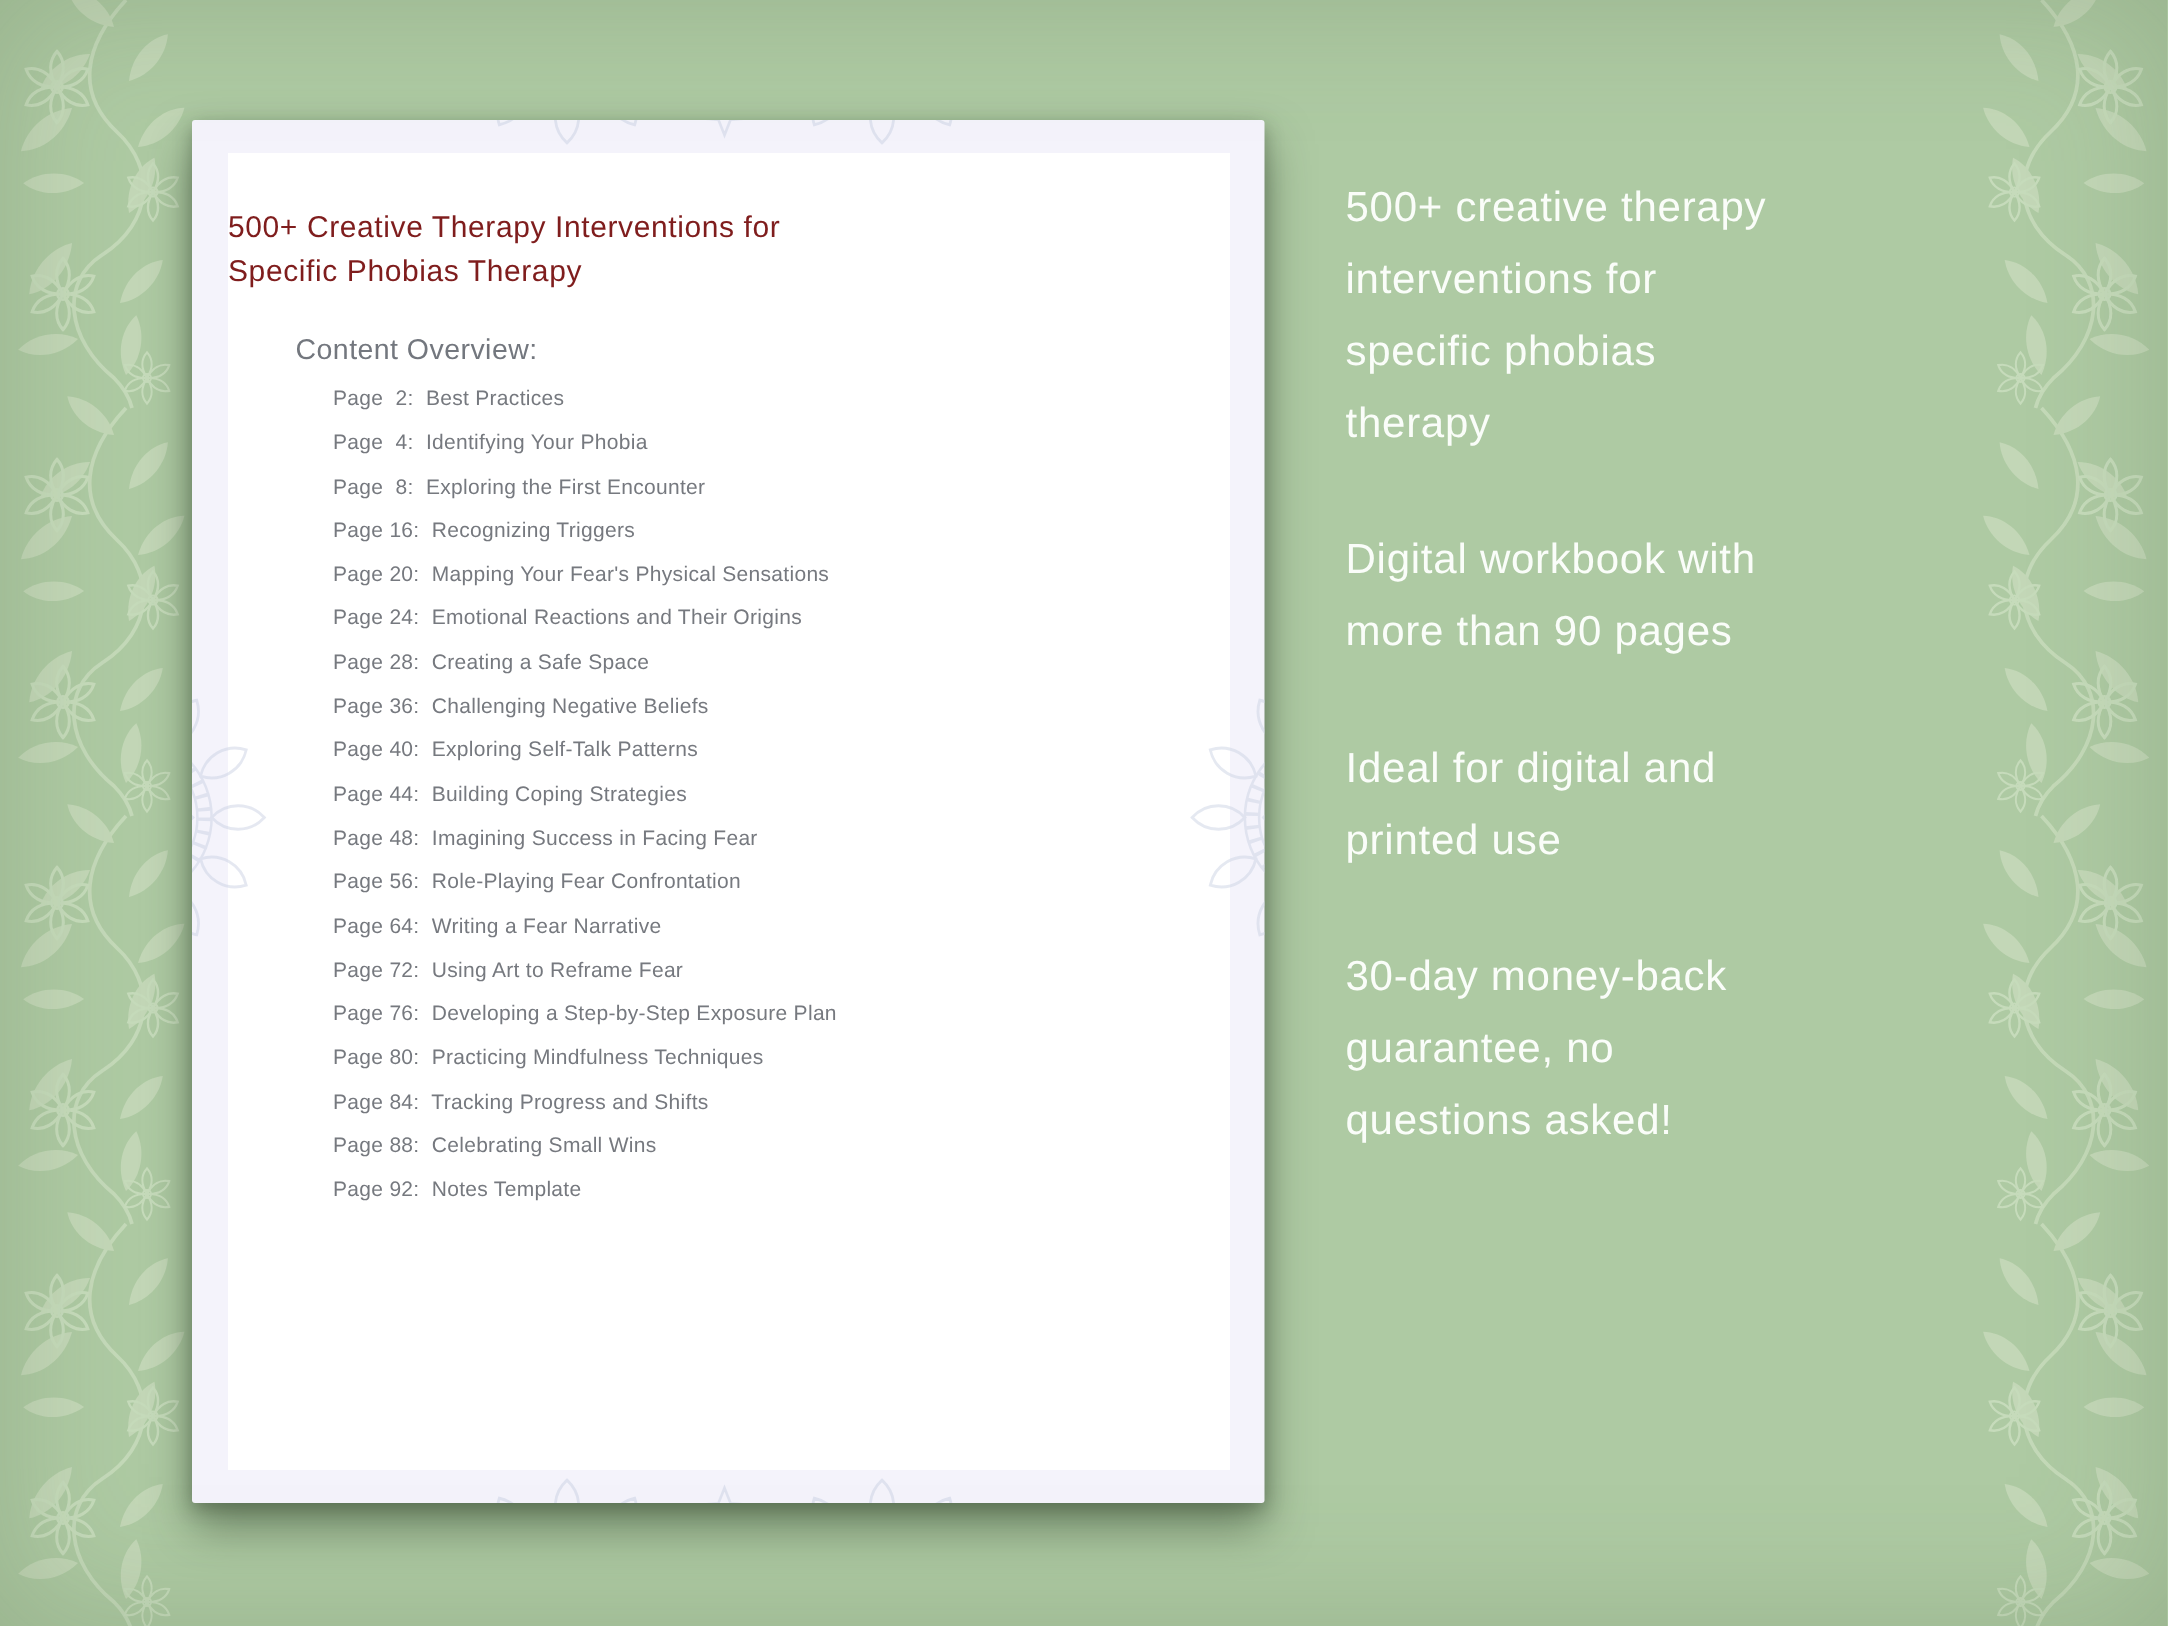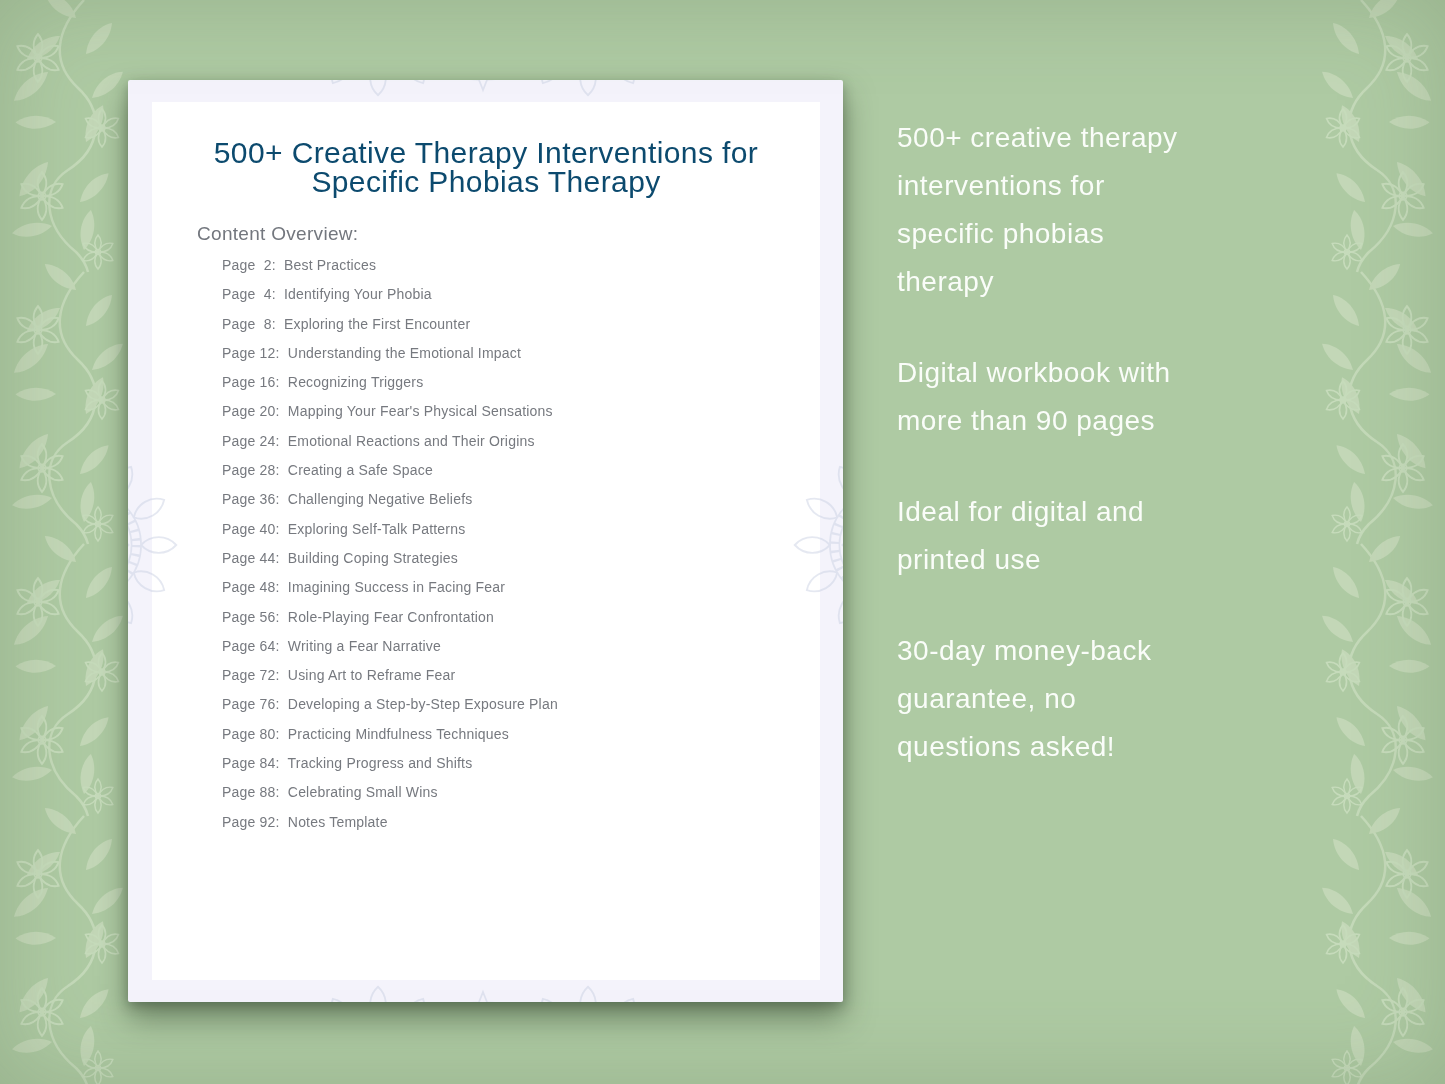--- a/index.html
+++ b/index.html
@@ -16,22 +16,22 @@
   .vine-right{right:6px;transform:scaleX(-1);}
   .document{
     position:absolute;left:128px;top:80px;width:715px;height:922px;
     background:#f4f3fb;border-radius:2px;overflow:hidden;
     box-shadow:0 16px 30px rgba(44,61,39,.5),0 4px 12px rgba(44,61,39,.35);
   }
   .page-inner{
     position:absolute;left:24px;top:22px;right:23px;bottom:22px;background:#ffffff;
   }
   .page-title{
-    margin:36px 0 0;text-align:center;font-weight:400;
-    font-size:30px;line-height:29px;letter-spacing:.4px;color:#0c4a6e;
+    margin:36px 0 0;text-align:left;font-weight:400;
+    font-size:20px;line-height:29px;letter-spacing:.4px;color:#7f1d1d;
     white-space:pre-line;
   }
   .overview-label{
     margin:27px 0 0 45px;font-size:19px;line-height:22px;
     letter-spacing:.3px;color:#73777e;
   }
   .toc{
     margin:6px 0 0 70px;padding:0;list-style:none;
   }
   .toc li{
@@ -143,21 +143,20 @@
 
   <div class="document">
     <div class="page-inner">
       <h1 class="page-title">500+ Creative Therapy Interventions for
 Specific Phobias Therapy</h1>
       <div class="overview-label">Content Overview:</div>
       <ul class="toc">
           <li>Page  2:  Best Practices</li>
           <li>Page  4:  Identifying Your Phobia</li>
           <li>Page  8:  Exploring the First Encounter</li>
-          <li>Page 12:  Understanding the Emotional Impact</li>
           <li>Page 16:  Recognizing Triggers</li>
           <li>Page 20:  Mapping Your Fear's Physical Sensations</li>
           <li>Page 24:  Emotional Reactions and Their Origins</li>
           <li>Page 28:  Creating a Safe Space</li>
           <li>Page 36:  Challenging Negative Beliefs</li>
           <li>Page 40:  Exploring Self-Talk Patterns</li>
           <li>Page 44:  Building Coping Strategies</li>
           <li>Page 48:  Imagining Success in Facing Fear</li>
           <li>Page 56:  Role-Playing Fear Confrontation</li>
           <li>Page 64:  Writing a Fear Narrative</li>

